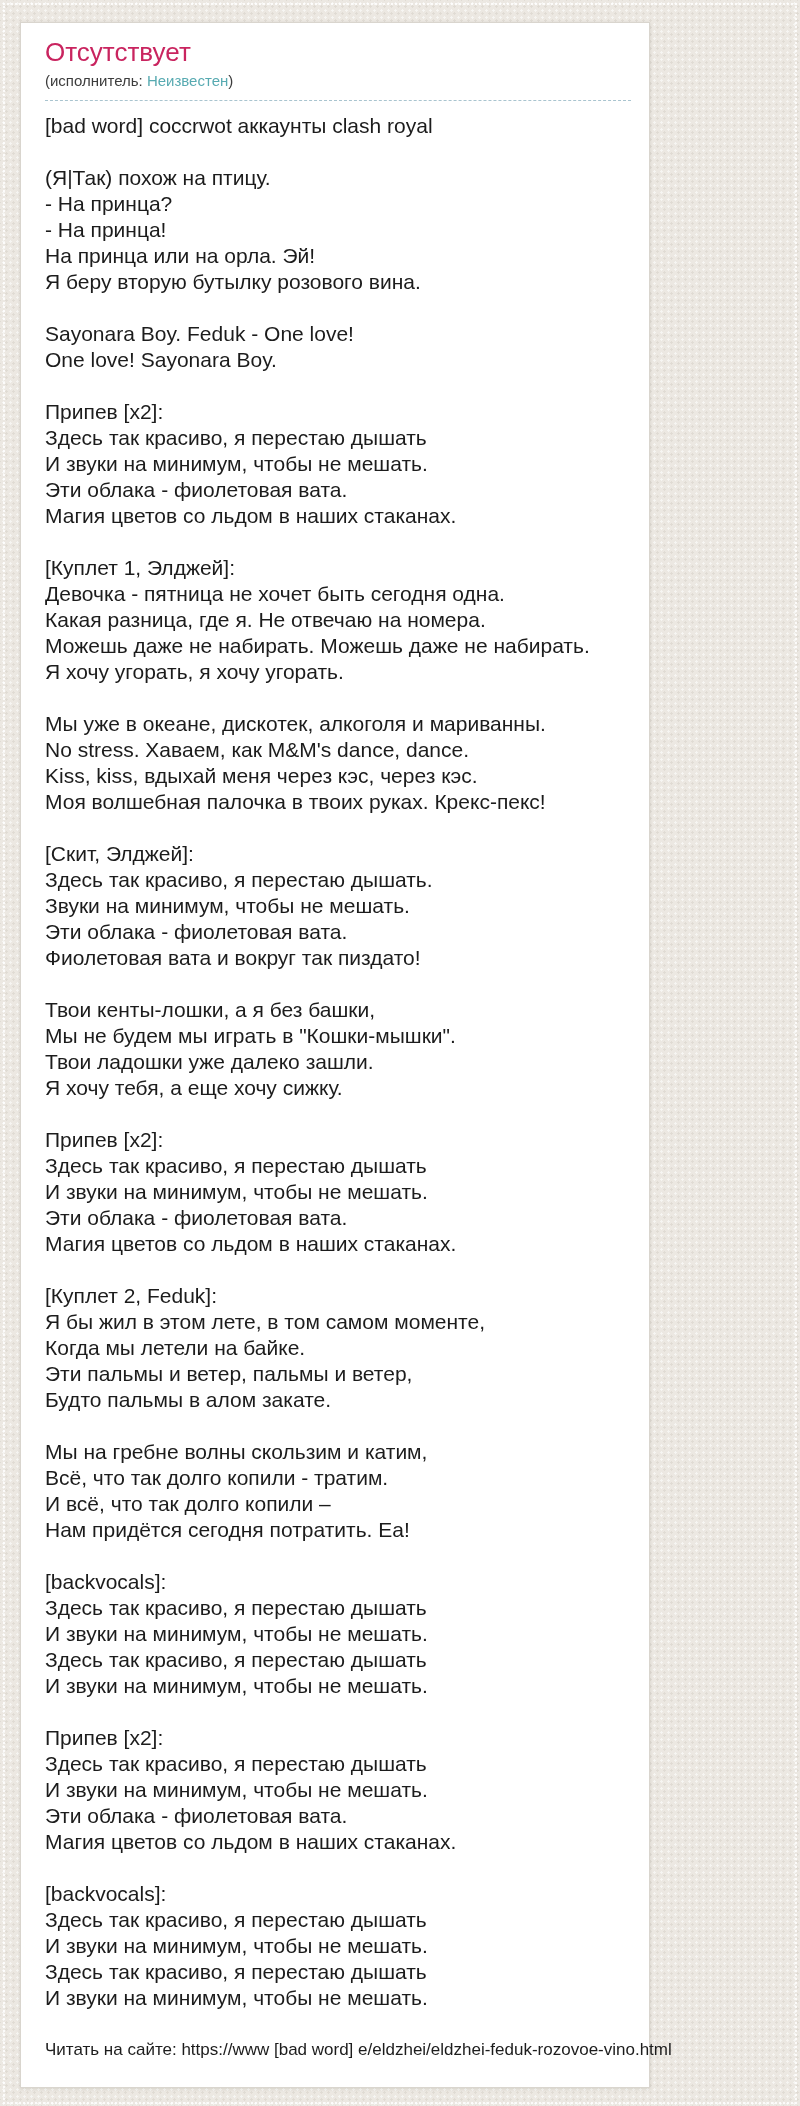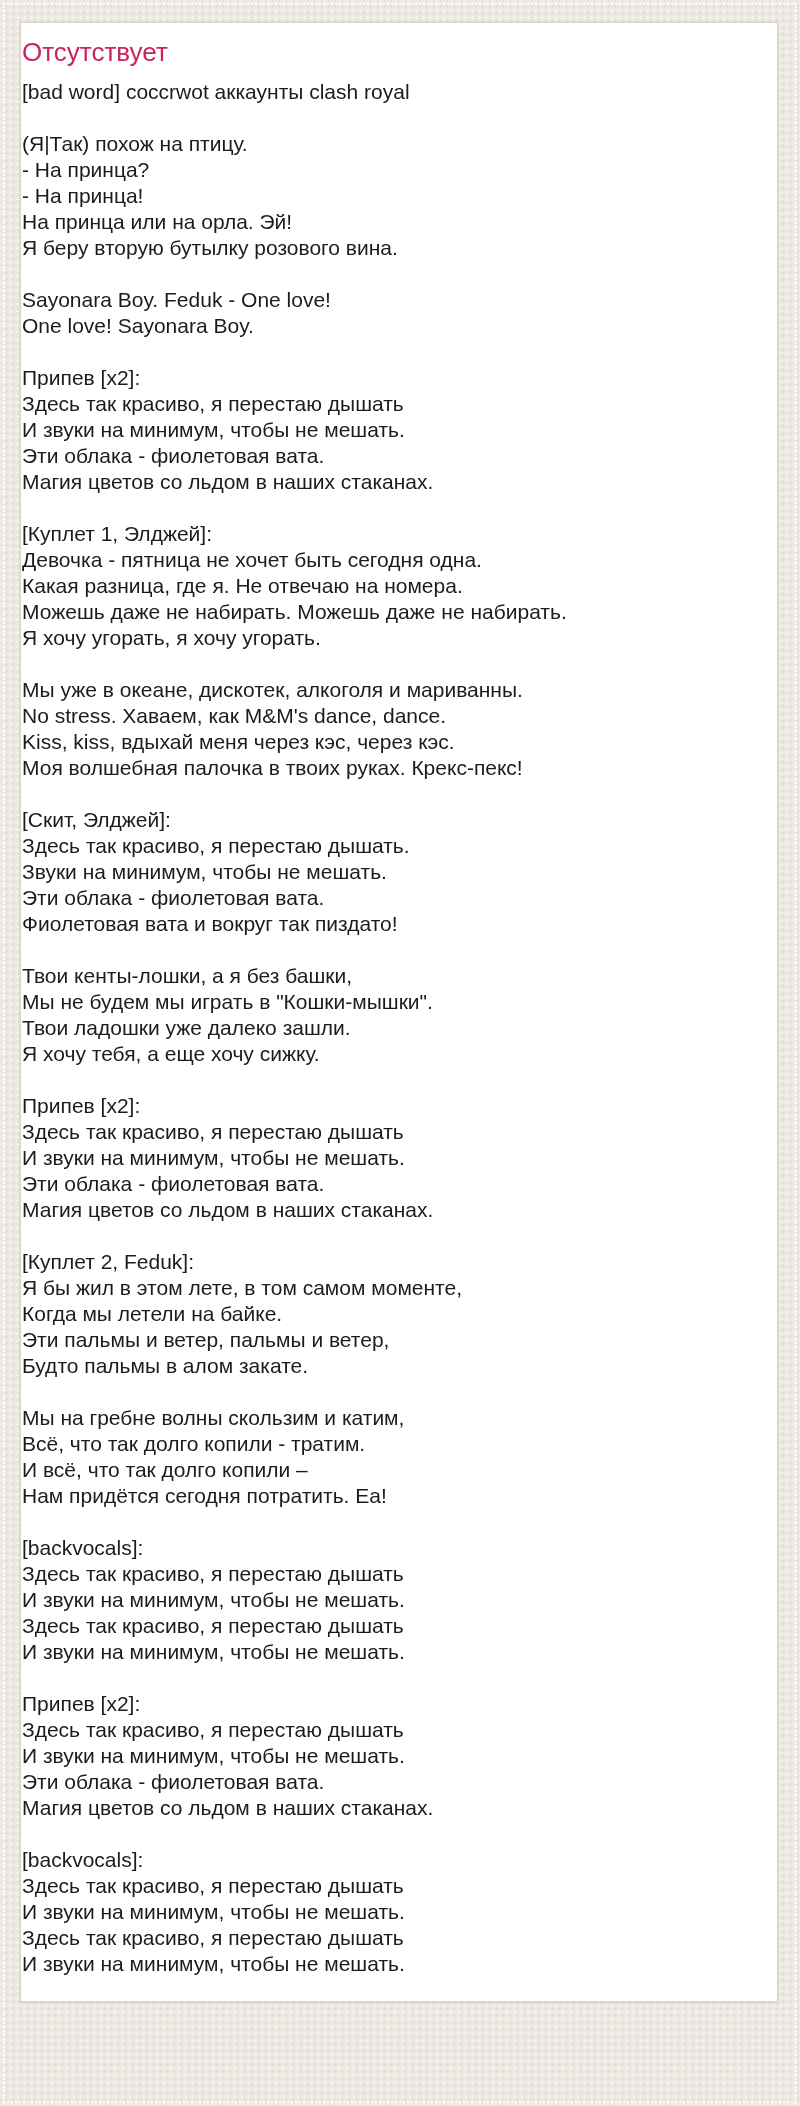--- a/index.html
+++ b/index.html
@@ -24,25 +24,25 @@
   .page-frame {
     position: absolute;
     inset: 3px;
     border: 2px dotted rgba(255,255,255,0.85);
     pointer-events: none;
   }
 
   .card {
     position: relative;
     margin: 22px 22px 19px 20px;
-    width: 758px;
+    width: 630px;
     background: #ffffff;
     border: 1px solid #d9d5ce;
     box-shadow: 0 1px 3px rgba(60,55,45,0.14);
-    padding: 14px 18px 24px 1px;
+    padding: 14px 18px 24px 24px;
   }
 
   .song-title {
     font-size: 26px;
     line-height: 30px;
     font-weight: 400;
     color: #c9245f;
     margin-bottom: 4px;
   }
 
@@ -78,20 +78,21 @@
 </style>
 </head>
 <body>
 
 <div class="page-frame"></div>
 
 <div class="card">
 
   <h1 class="song-title">Отсутствует</h1>
 
+  <div class="artist-line"><span>(исполнитель: </span><a class="artist-link">Неизвестен</a><span>)</span></div>
 
   <div class="lyrics">[bad word] coccrwot аккаунты clash royal
 
 (Я|Так) похож на птицу.
 - На принца?
 - На принца!
 На принца или на орла. Эй!
 Я беру вторую бутылку розового вина.
 
 Sayonara Boy. Feduk - One love!
@@ -153,14 +154,15 @@
 И звуки на минимум, чтобы не мешать.
 Эти облака - фиолетовая вата.
 Магия цветов со льдом в наших стаканах.
 
 [backvocals]:
 Здесь так красиво, я перестаю дышать
 И звуки на минимум, чтобы не мешать.
 Здесь так красиво, я перестаю дышать
 И звуки на минимум, чтобы не мешать.</div>
 
+  <div class="footer-line">Читать на сайте: https://www [bad word] e/eldzhei/eldzhei-feduk-rozovoe-vino.html</div>
 
 </div>
 
 </body></html>

